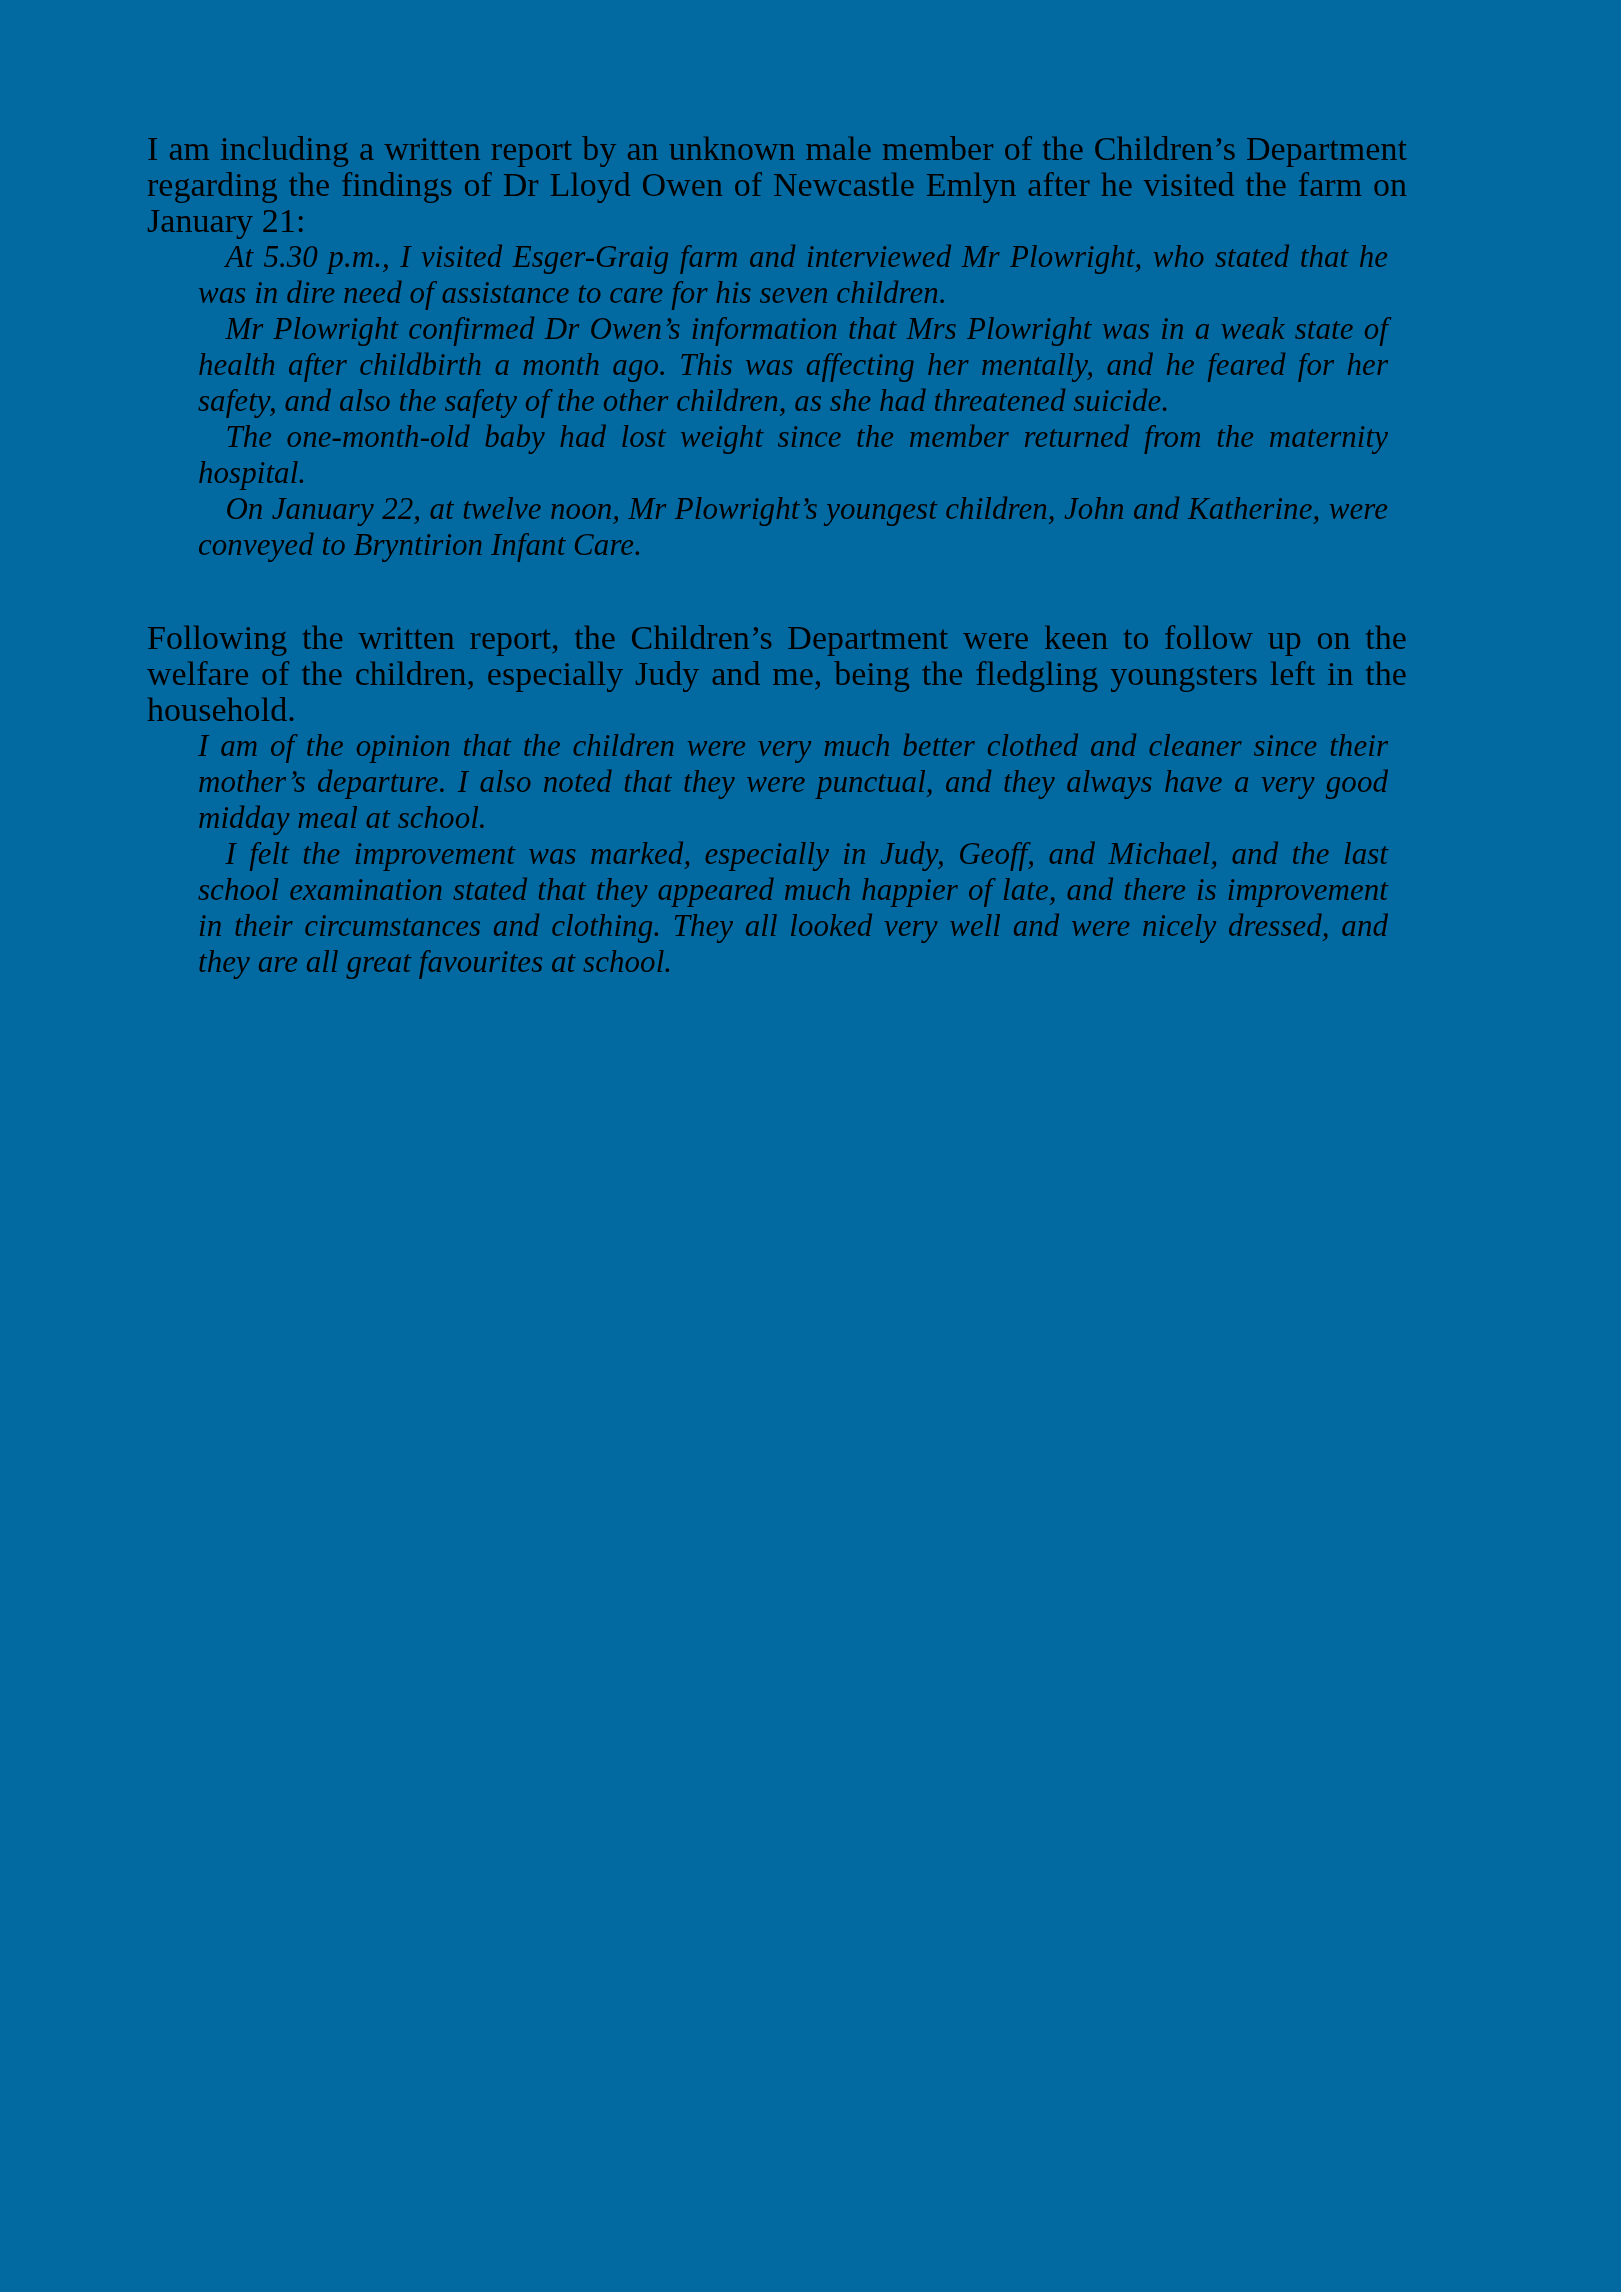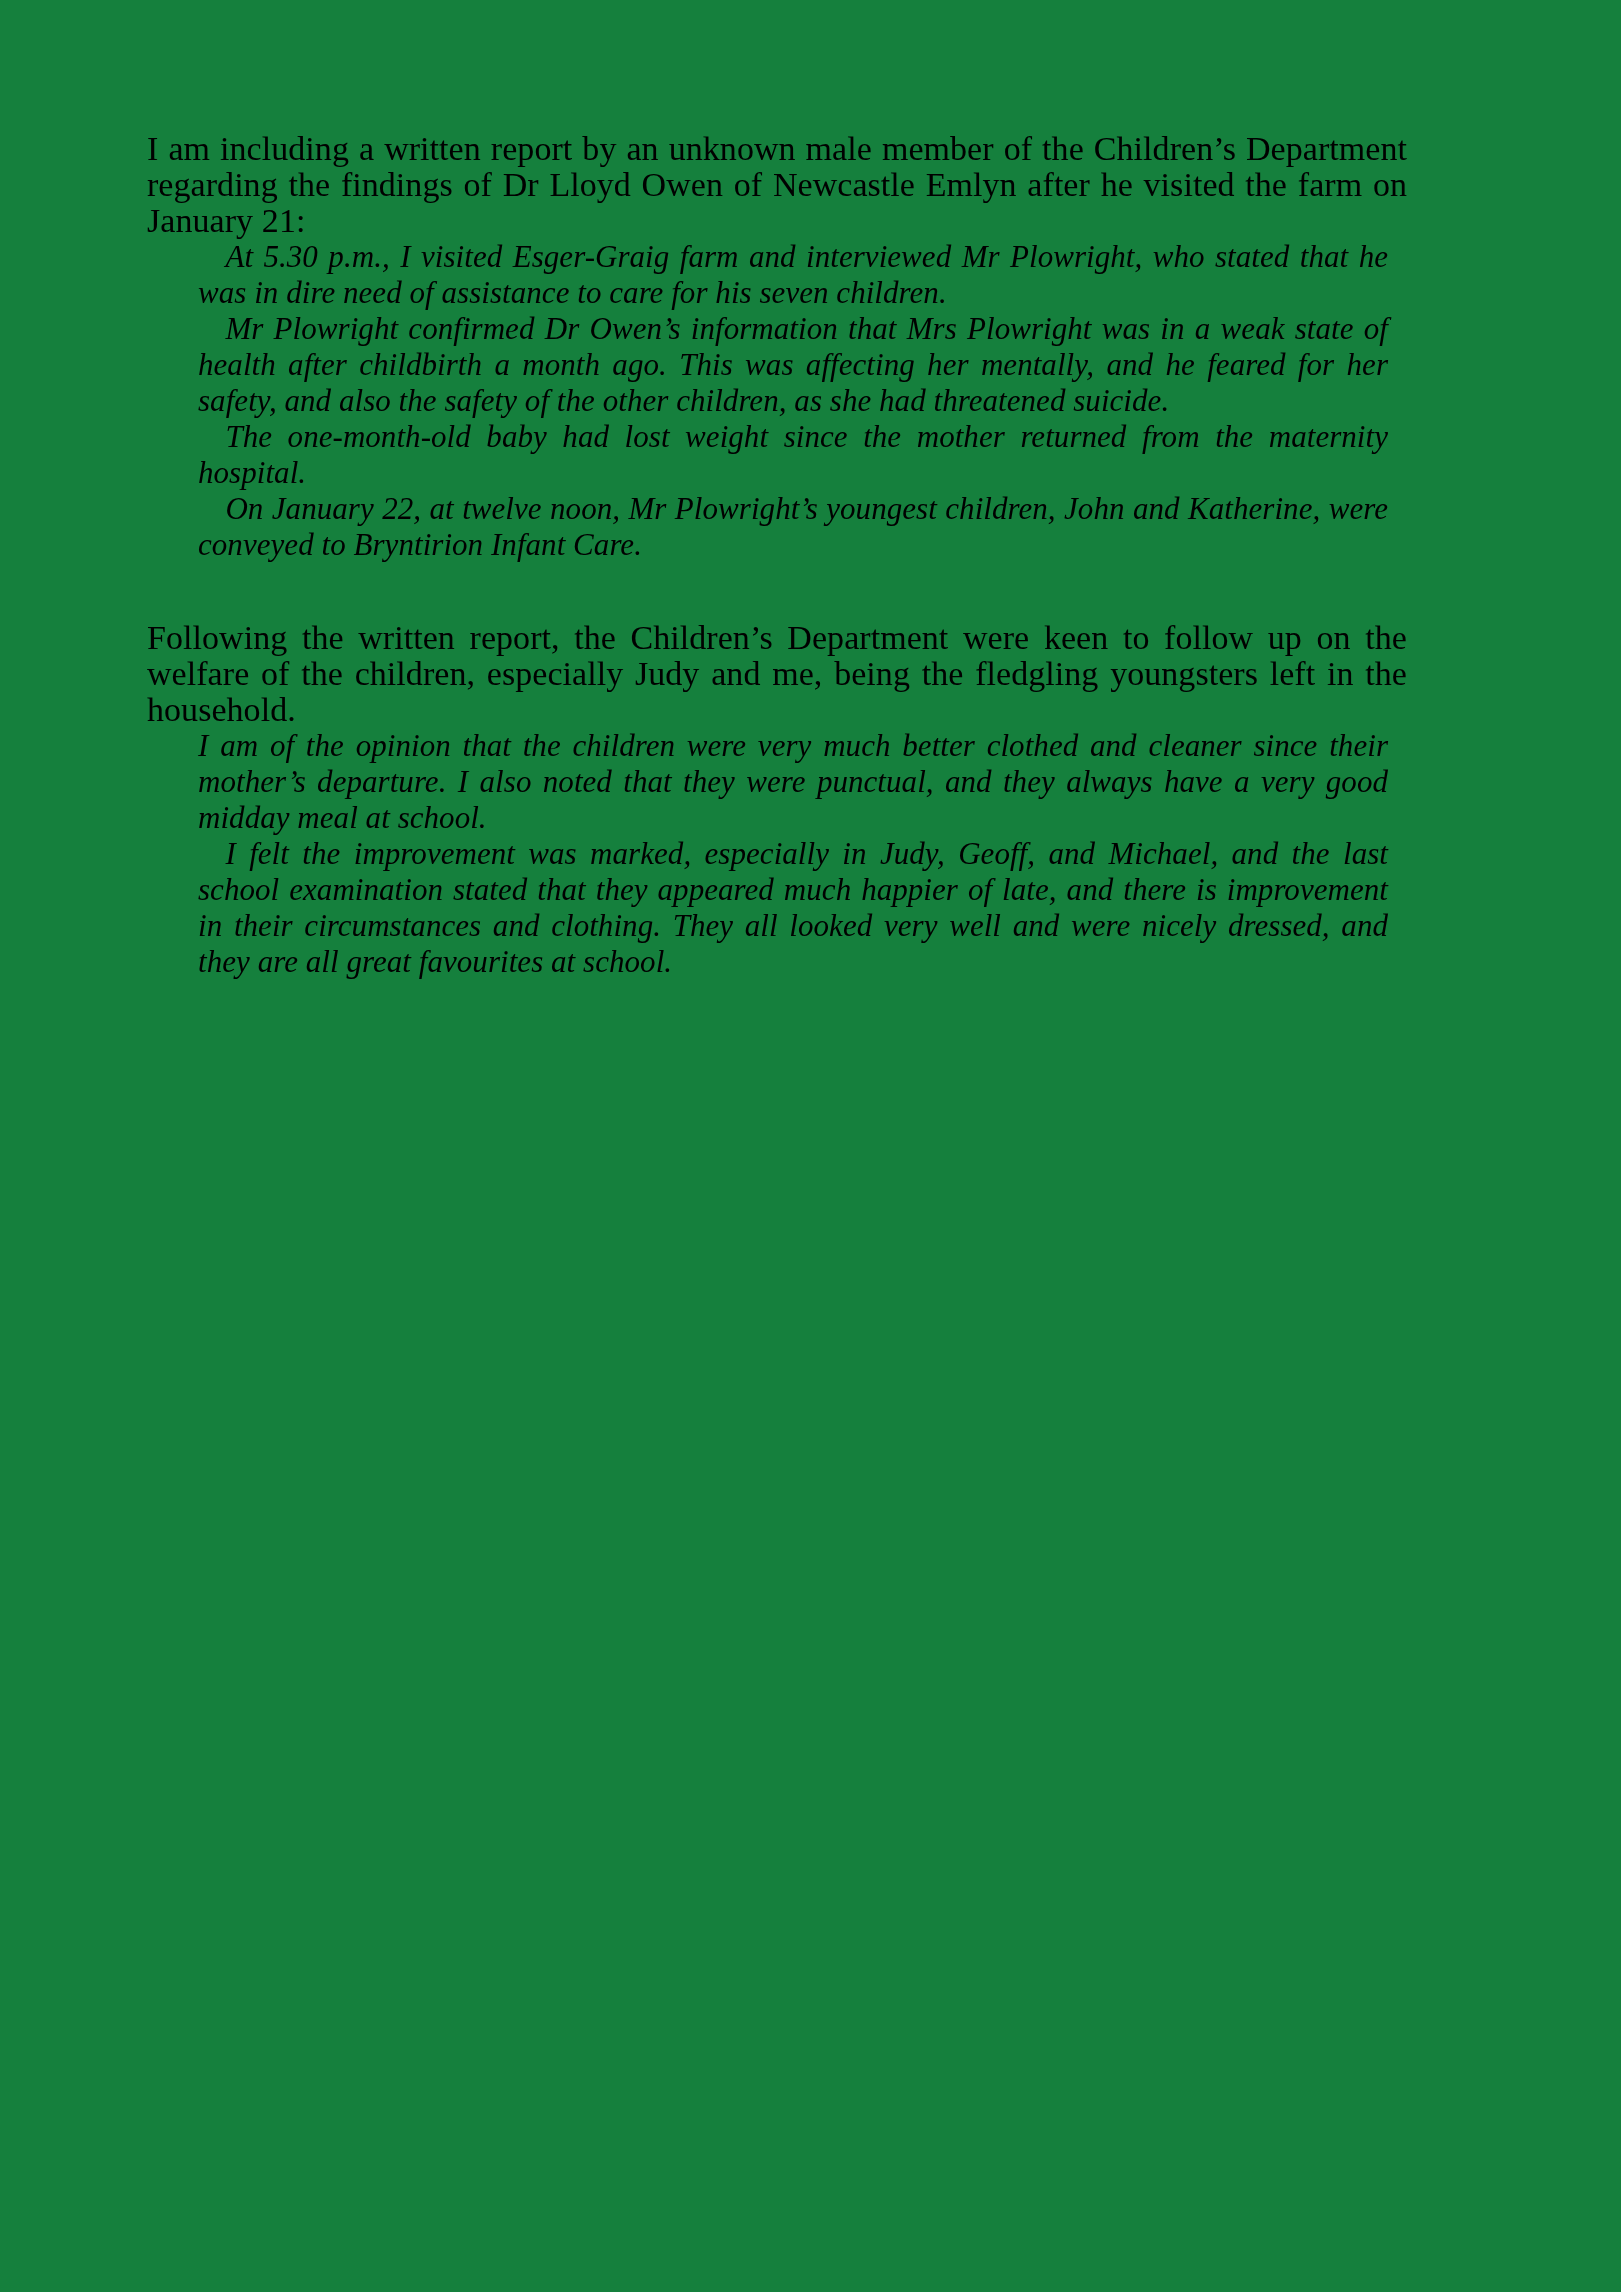--- a/index.html
+++ b/index.html
@@ -11,21 +11,21 @@
     width: 1621px;
     height: 2293px;
     font-family: "Liberation Serif", "DejaVu Serif", serif;
     color: #000000;
     -webkit-font-smoothing: antialiased;
   }
   .page {
     position: relative;
     width: 1621px;
     height: 2293px;
-    background: #15803d;
+    background: #0369a1;
     overflow: hidden;
   }
   .text-column {
     position: absolute;
     left: 147px;
     top: 131px;
     width: 1260px;
   }
   p {
     margin: 0;
@@ -72,21 +72,21 @@
 <body>
 
 <div class="page">
   <div class="text-column">
 
     <p class="body-par no-indent">I am including a written report by an unknown male member of the Children’s Department regarding the findings of Dr Lloyd Owen of Newcastle Emlyn after he visited the farm on January 21:</p>
 
     <div class="quote-block">
       <p class="quote-par indent">At 5.30 p.m., I visited Esger-Graig farm and interviewed Mr Plowright, who stated that he was in dire need of assistance to care for his seven children.</p>
       <p class="quote-par indent">Mr Plowright confirmed Dr Owen’s information that Mrs Plowright was in a weak state of health after childbirth a month ago. This was affecting her mentally, and he feared for her safety, and also the safety of the other children, as she had threatened suicide.</p>
-      <p class="quote-par indent">The one-month-old baby had lost weight since the mother returned from the maternity hospital.</p>
+      <p class="quote-par indent">The one-month-old baby had lost weight since the member returned from the maternity hospital.</p>
       <p class="quote-par indent">On January 22, at twelve noon, Mr Plowright’s youngest children, John and Katherine, were conveyed to Bryntirion Infant Care.</p>
     </div>
 
     <div class="gap-after-quote"></div>
 
     <p class="body-par no-indent">Following the written report, the Children’s Department were keen to follow up on the welfare of the children, especially Judy and me, being the fledgling youngsters left in the household.</p>
 
 
 
     <div class="quote-block">

